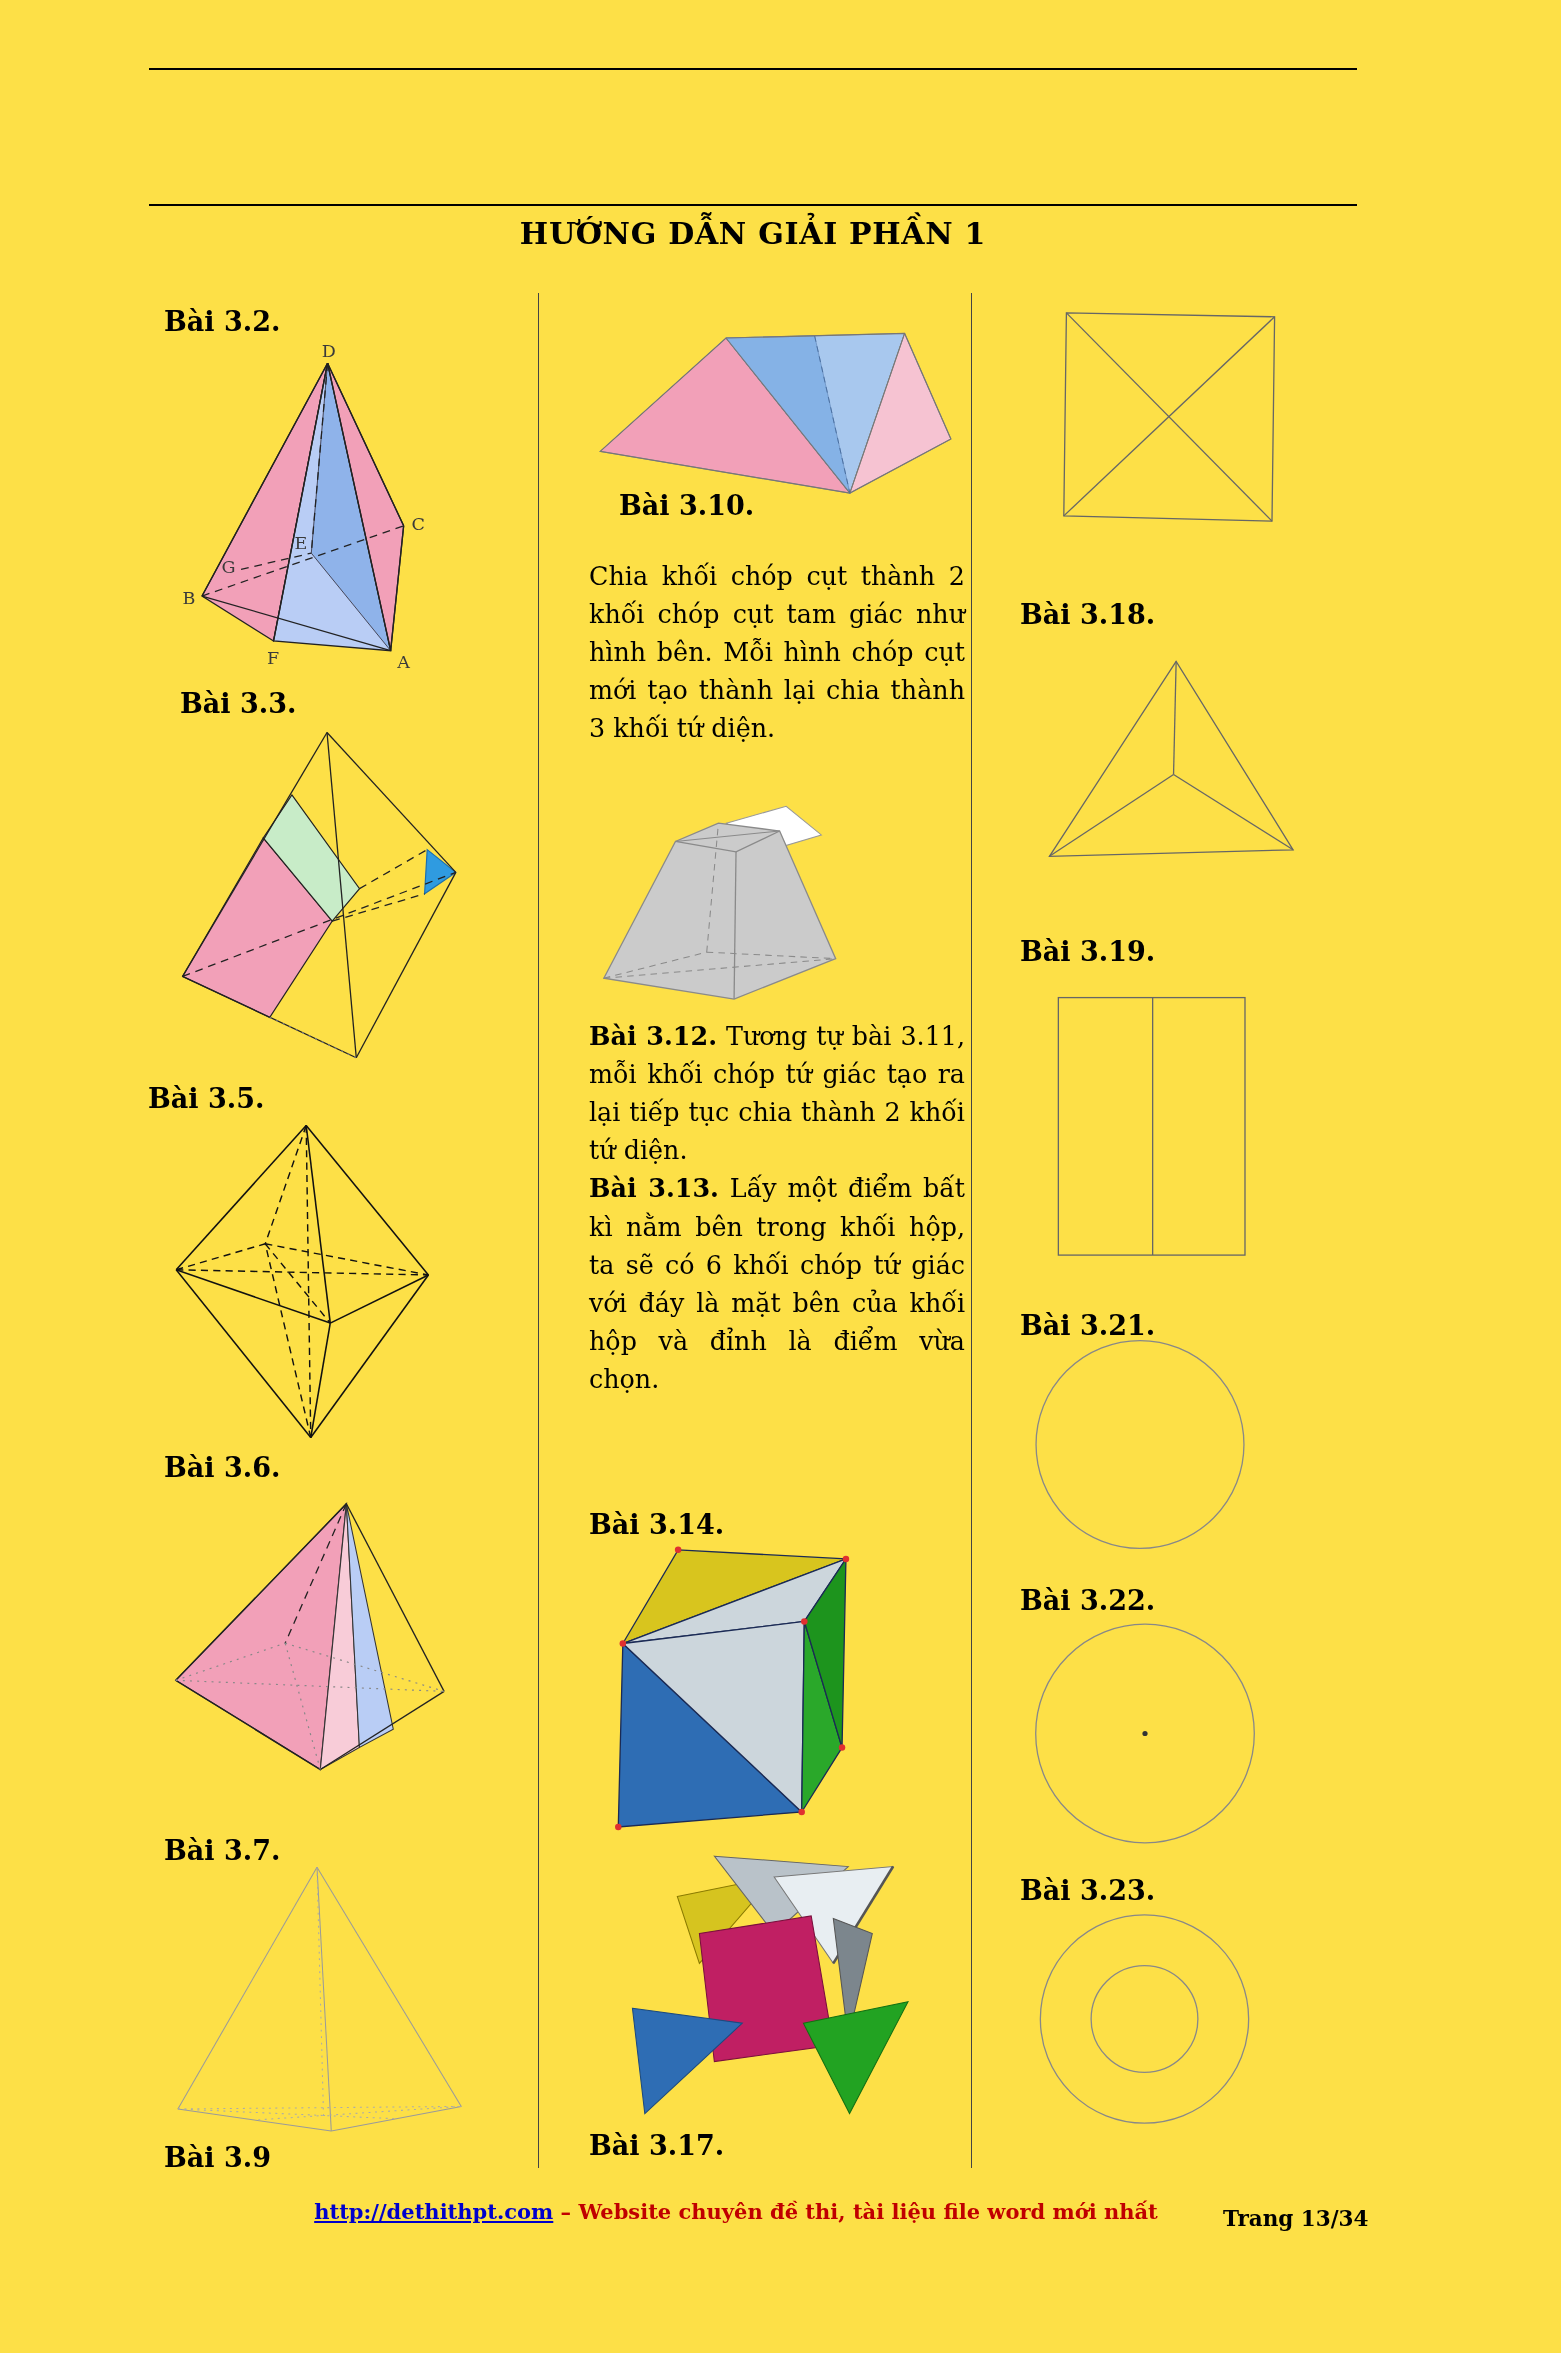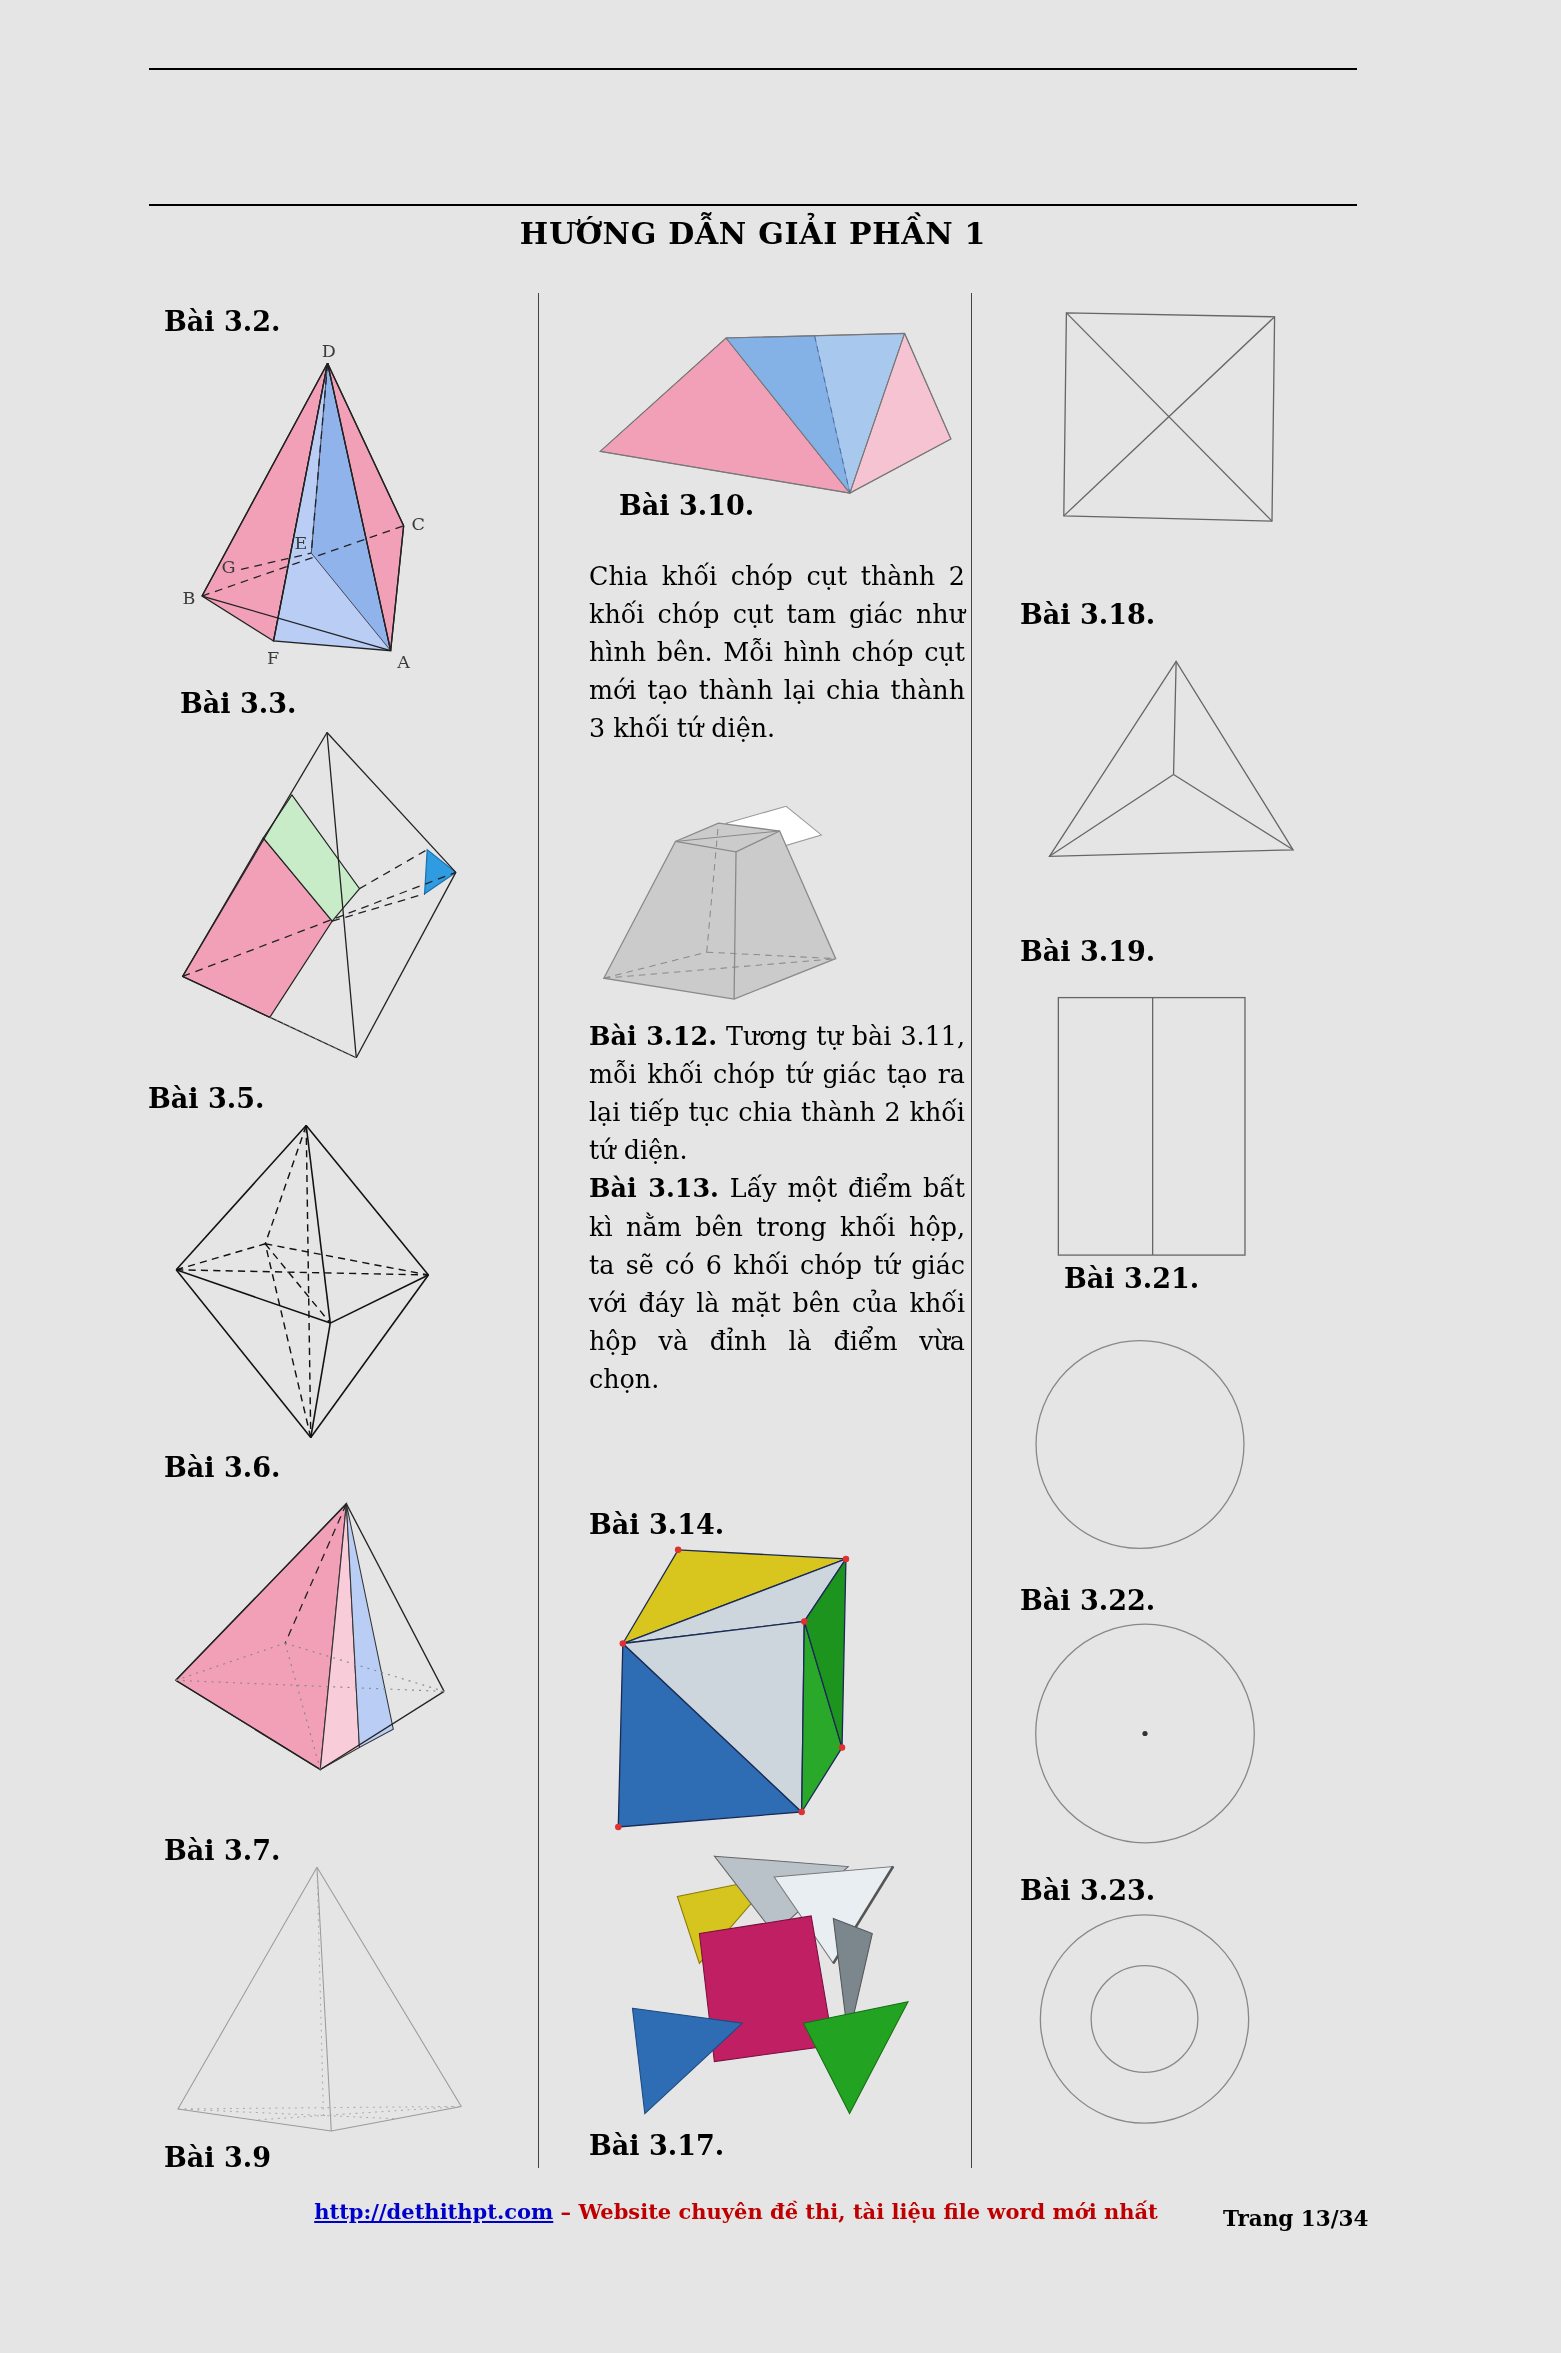--- a/index.html
+++ b/index.html
@@ -1,16 +1,16 @@
 <!DOCTYPE html>
 <html style="font-size:10.4px"><head>
 <meta charset="utf-8">
 <style>
   html,body{margin:0;padding:0;background:#fff;}
-  .page{position:relative;width:1561px;height:2354px;background:#e5e5e5;overflow:hidden;
+  .page{position:relative;width:1561px;height:2354px;background:#fde047;overflow:hidden;
         font-family:"DejaVu Serif","Liberation Serif",serif;color:#000;}
   .abs{position:absolute;}
   .rule{background:#000;height:2px;}
   .vdiv{background:#444;width:1.3px;}
   .page-title{width:1208px;text-align:center;font-size:30px;font-weight:700;letter-spacing:0.7px;}
   .case-label{font-size:27px;font-weight:700;}
   .body-text{width:376px;font-size:25.4px;line-height:1.5;text-align:justify;}
   .body-text p{margin:0;}
   .body-text b{font-weight:700;}
   .footer-main{width:1120px;text-align:center;font-size:21px;font-weight:700;}
@@ -250,21 +250,21 @@
 
   <div class="abs case-label" style="left:1020px;top:936px;">Bài 3.19.</div>
 
   <svg class="abs" style="left:1055px;top:995px;" width="194" height="264" viewBox="0 0 298 406">
     <g stroke="#666" stroke-width="2" fill="none">
       <rect x="5" y="4" width="287" height="396"></rect>
       <line x1="150" y1="4" x2="150" y2="400"></line>
     </g>
   </svg>
 
-  <div class="abs case-label" style="left:1020px;top:1263px;margin-left:44px;">Bài 3.21.</div>
+  <div class="abs case-label" style="left:1020px;top:1310px;">Bài 3.21.</div>
 
   <svg class="abs" style="left:1032px;top:1336px;" width="216" height="217" viewBox="0 0 332 334">
     <circle cx="166" cy="167" r="160" fill="none" stroke="#888" stroke-width="2"></circle>
   </svg>
 
   <div class="abs case-label" style="left:1020px;top:1585px;">Bài 3.22.</div>
 
   <svg class="abs" style="left:1031px;top:1619px;" width="228" height="229" viewBox="0 0 350 352">
     <circle cx="175" cy="176" r="168" fill="none" stroke="#888" stroke-width="2"></circle>
     <circle cx="175" cy="176" r="4" fill="#333"></circle>

